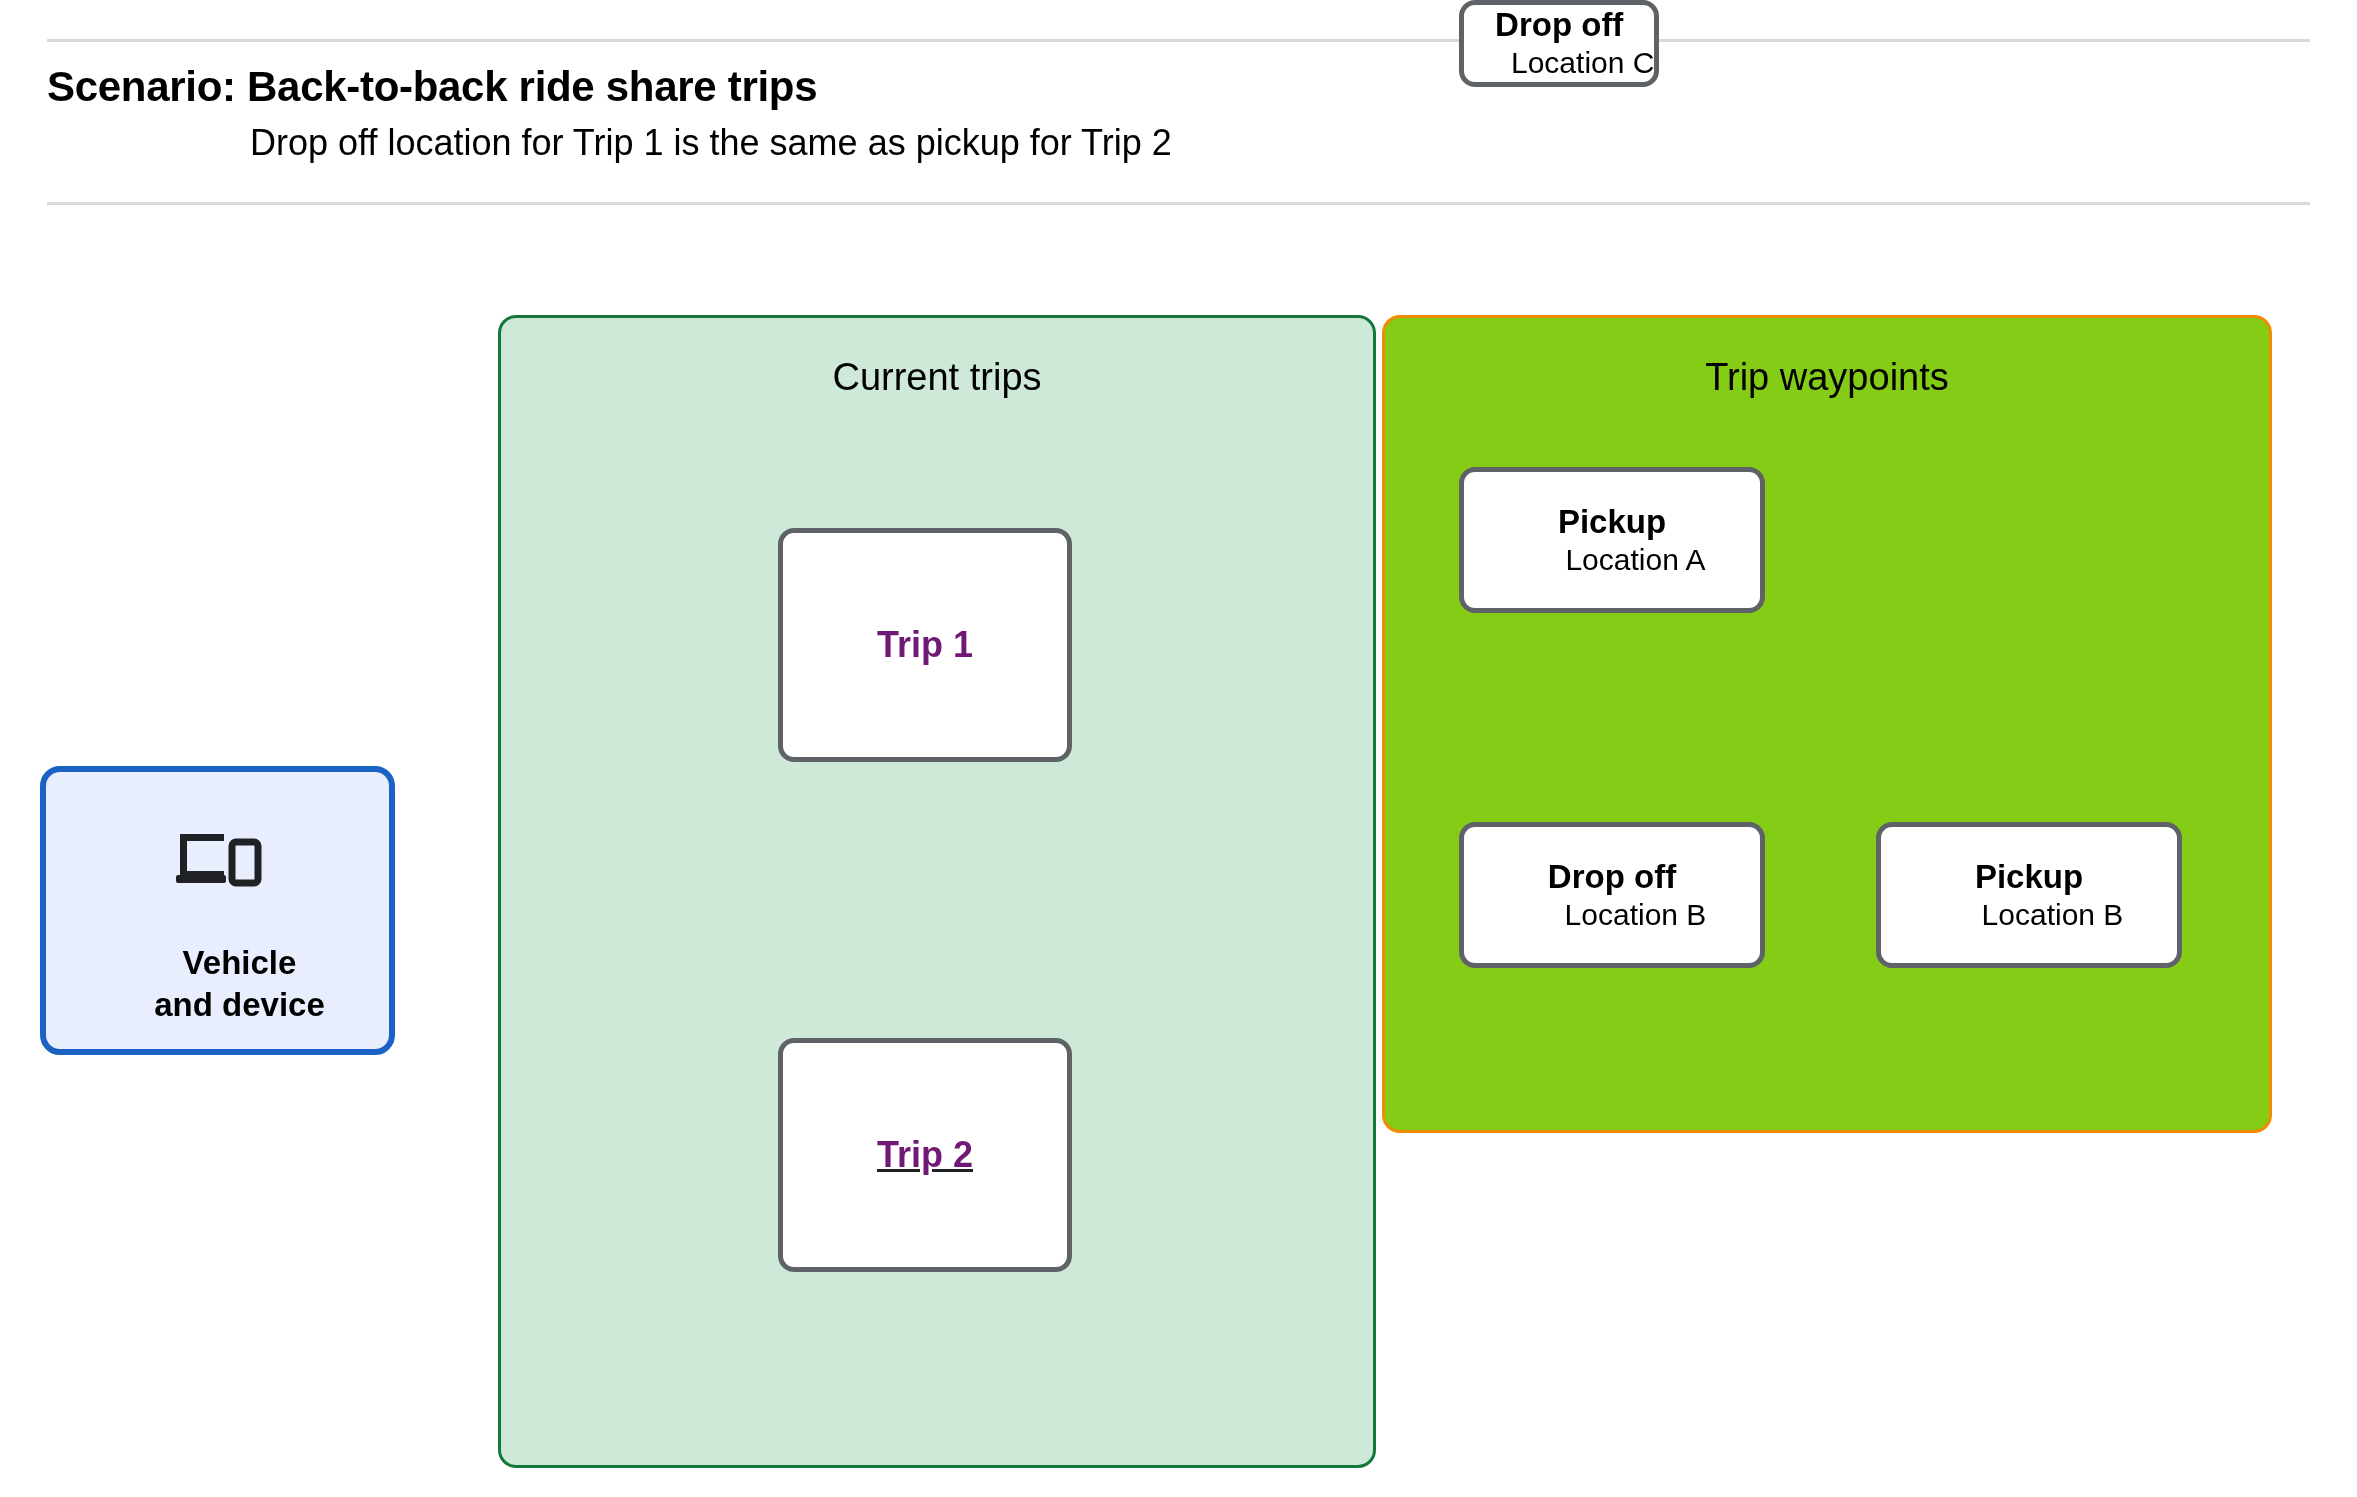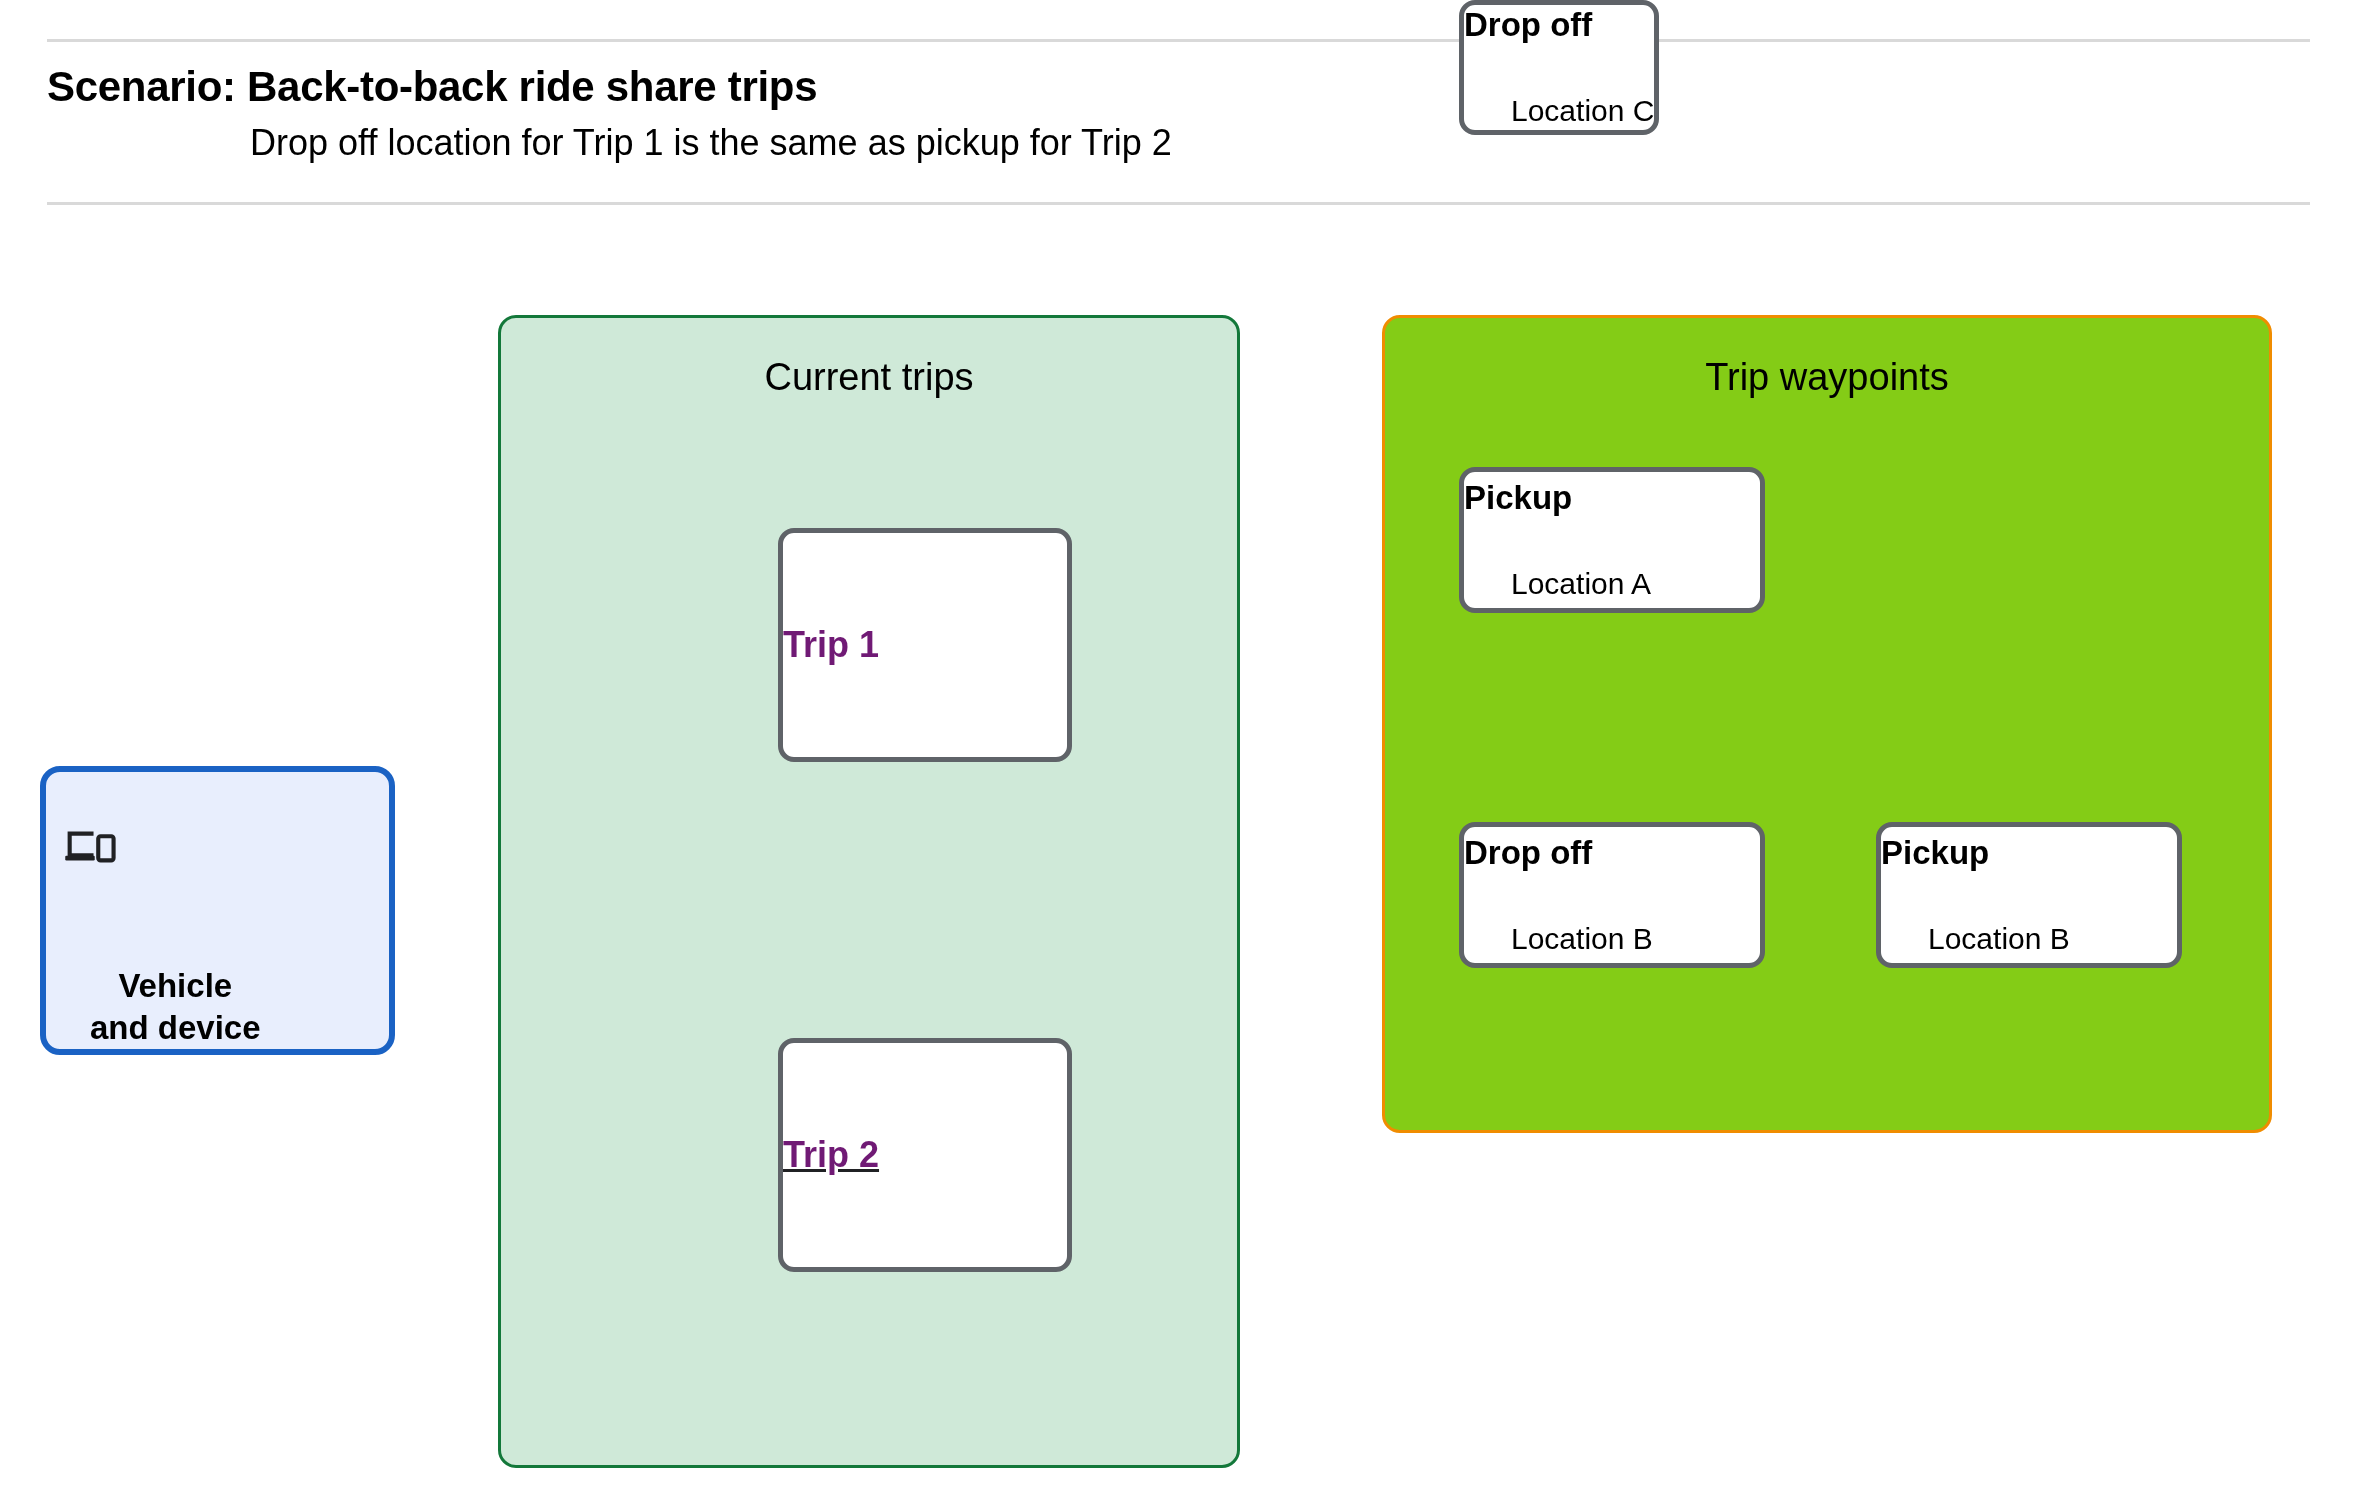--- a/index.html
+++ b/index.html
@@ -62,21 +62,21 @@
     left: 0;
     width: 100%;
     text-align: center;
     font-size: 38px;
     font-weight: 400;
     color: #000000;
   }
   #panel-current-trips {
     left: 498px;
     top: 315px;
-    width: 742px;
+    width: 878px;
     height: 1153px;
     background: #cfe9d8;
     border: 3px solid #13783a;
   }
   #panel-trip-waypoints {
     left: 1382px;
     top: 315px;
     width: 890px;
     height: 818px;
     background: #84cc16;
@@ -85,23 +85,22 @@
 
   
   .node {
     position: absolute;
     box-sizing: border-box;
     background: #ffffff;
     border: 5px solid #5f6368;
     border-radius: 16px;
     display: flex;
     flex-direction: column;
-    align-items: flex-start;
+    align-items: center;
     justify-content: center;
-    gap: 48px;
   }
   .node .title-bold {
     font-size: 33px;
     font-weight: 700;
     line-height: 1.22;
     color: #000000;
   }
   .node .subtitle {
     font-size: 30px;
     font-weight: 400;

